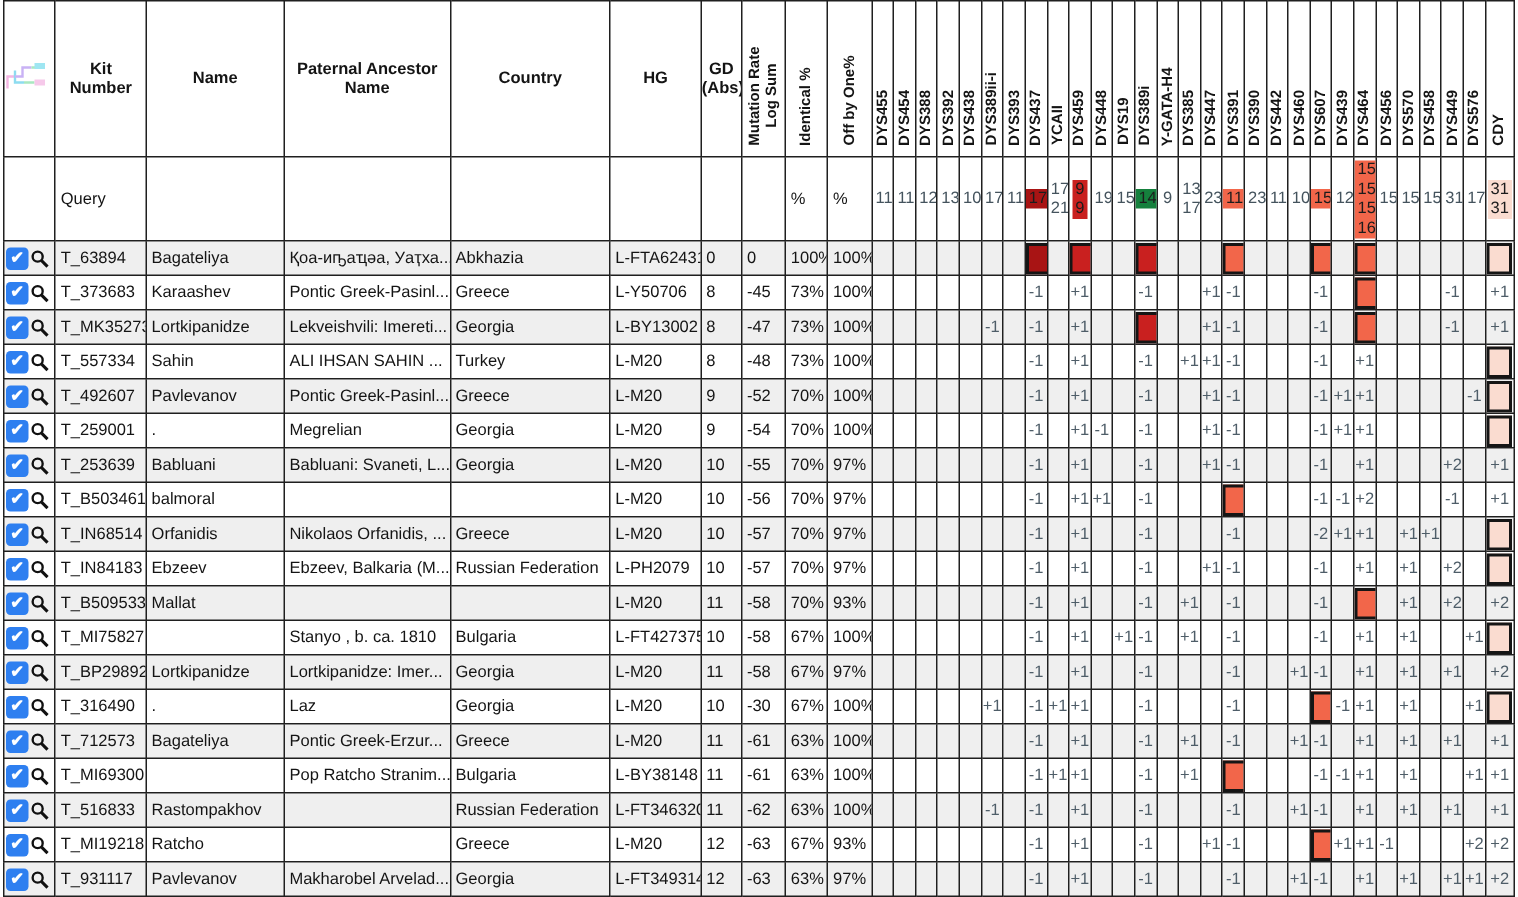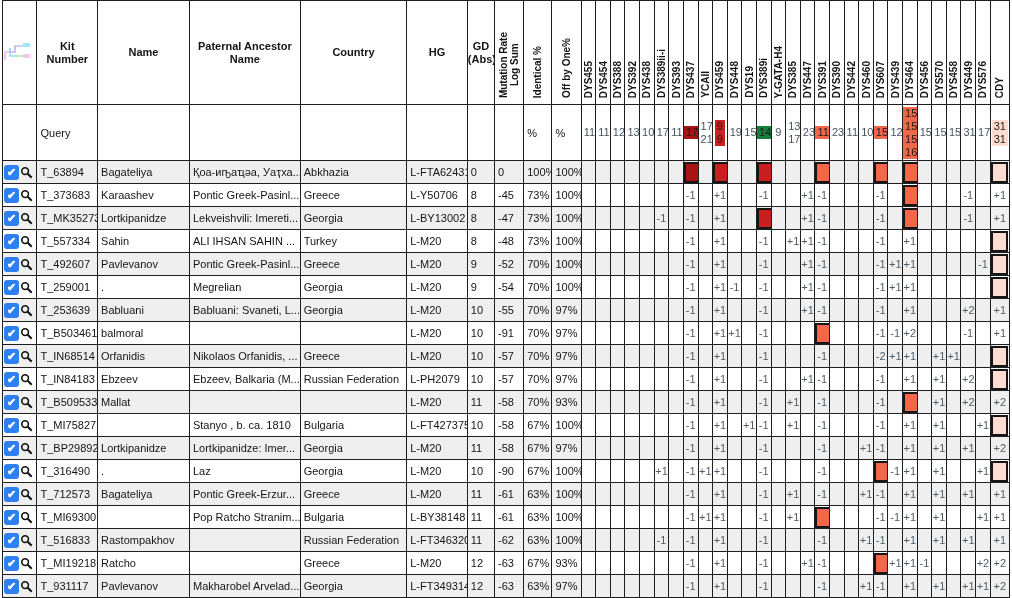--- a/index.html
+++ b/index.html
@@ -514,21 +514,21 @@
           <td class="sel"><span class="cb">✔</span><svg class="mag" width="13" height="13" viewBox="0 0 14 14">
               <circle cx="5.5" cy="5.5" r="3.6" fill="none" stroke="#111" stroke-width="1.7"></circle>
               <line x1="8.3" y1="8.3" x2="12.6" y2="12.6" stroke="#111" stroke-width="2.2"></line>
             </svg></td>
           <td class="lc">T_B503461</td>
           <td class="lc">balmoral</td>
           <td class="lc"></td>
           <td class="lc"></td>
           <td class="lc">L-M20</td>
           <td class="lc">10</td>
-          <td class="lc">-91</td>
+          <td class="lc">-56</td>
           <td class="lc">70%</td>
           <td class="lc">97%</td>
           <td class="mc"></td>
           <td class="mc"></td>
           <td class="mc"></td>
           <td class="mc"></td>
           <td class="mc"></td>
           <td class="mc"></td>
           <td class="mc"></td>
           <td class="mc"><span class="dv">-1</span></td>
@@ -788,21 +788,21 @@
           <td class="sel"><span class="cb">✔</span><svg class="mag" width="13" height="13" viewBox="0 0 14 14">
               <circle cx="5.5" cy="5.5" r="3.6" fill="none" stroke="#111" stroke-width="1.7"></circle>
               <line x1="8.3" y1="8.3" x2="12.6" y2="12.6" stroke="#111" stroke-width="2.2"></line>
             </svg></td>
           <td class="lc">T_316490</td>
           <td class="lc">.</td>
           <td class="lc">Laz</td>
           <td class="lc">Georgia</td>
           <td class="lc">L-M20</td>
           <td class="lc">10</td>
-          <td class="lc">-90</td>
+          <td class="lc">-30</td>
           <td class="lc">67%</td>
           <td class="lc">100%</td>
           <td class="mc"></td>
           <td class="mc"></td>
           <td class="mc"></td>
           <td class="mc"></td>
           <td class="mc"></td>
           <td class="mc"><span class="dv">+1</span></td>
           <td class="mc"></td>
           <td class="mc"><span class="dv">-1</span></td>

